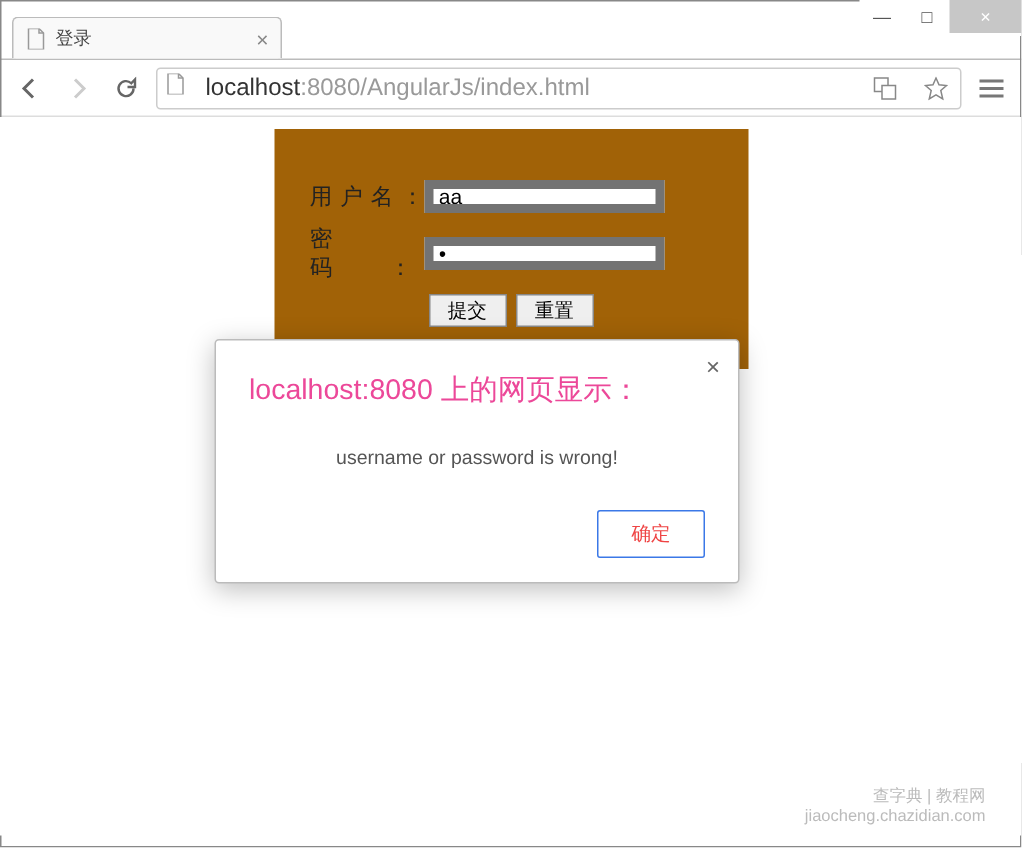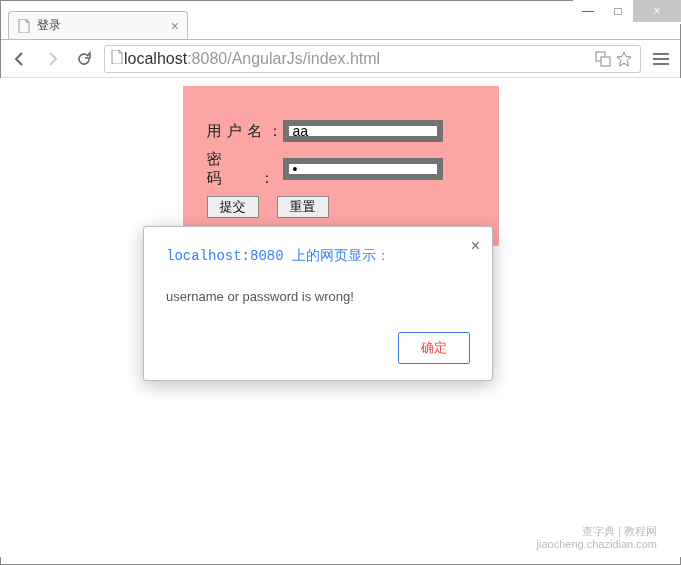--- a/index.html
+++ b/index.html
@@ -77,21 +77,21 @@
     }
     .nav-btn.disabled { color: #bbb; }
     .address-bar {
       flex: 1;
       height: 28px;
       border: 1px solid #ccc;
       border-radius: 3px;
       display: flex;
       align-items: center;
       padding: 0 6px;
-      gap: 1px;
+      gap: 14px;
       background: #fff;
     }
     .address-bar .page-icon { color: #888; }
     .url-text {
       flex: 1;
       font-size: 16px;
       color: #999;
       font-family: Arial, sans-serif;
     }
     .url-text .host { color: #333; }
@@ -108,21 +108,21 @@
     
     .viewport {
       position: relative;
       height: calc(565px - 10px - 30px - 38px - 8px);
       background: #fff;
       overflow: hidden;
     }
     .login-panel {
       width: 316px;
       height: 160px;
-      background: #fca5a5;
+      background: #a16207;
       margin: 8px auto 0;
       padding: 34px 24px 0;
       font-size: 15px;
       color: #222;
     }
     .form-row {
       display: flex;
       align-items: center;
       margin-bottom: 8px;
     }
@@ -137,21 +137,22 @@
       width: 160px;
       height: 22px;
       border: 6px solid #737373;
       background: #fff;
       padding: 0 4px;
       font-size: 14px;
       font-family: Arial;
     }
     .form-buttons {
       display: flex;
-      gap: 18px;
+      justify-content: center;
+      gap: 6px;
       margin-top: 6px;
     }
     .form-buttons button {
       padding: 1px 12px;
       font-size: 13px;
       background: #efefef;
       border: 1px solid #888;
       font-family: "Microsoft YaHei";
     }
     
@@ -166,29 +167,29 @@
       box-shadow: 0 4px 18px rgba(0,0,0,0.25);
       padding: 20px 22px 16px;
     }
     .dialog-close {
       position: absolute;
       top: 10px; right: 12px;
       font-size: 16px;
       color: #666;
     }
     .dialog-title {
-      font-size: 14px;
-      color: #3b82f6;
+      font-size: 19px;
+      color: #ec4899;
       margin-bottom: 24px;
-      font-family: Liberation Mono, monospace;
     }
     .dialog-msg {
       font-size: 13px;
       color: #555;
       margin-bottom: 28px;
+      text-align: center;
     }
     .dialog-buttons {
       display: flex;
       justify-content: flex-end;
     }
     .dialog-buttons button {
       padding: 6px 22px;
       font-size: 13px;
       background: #fff;
       border: 1px solid #3b78e7;

